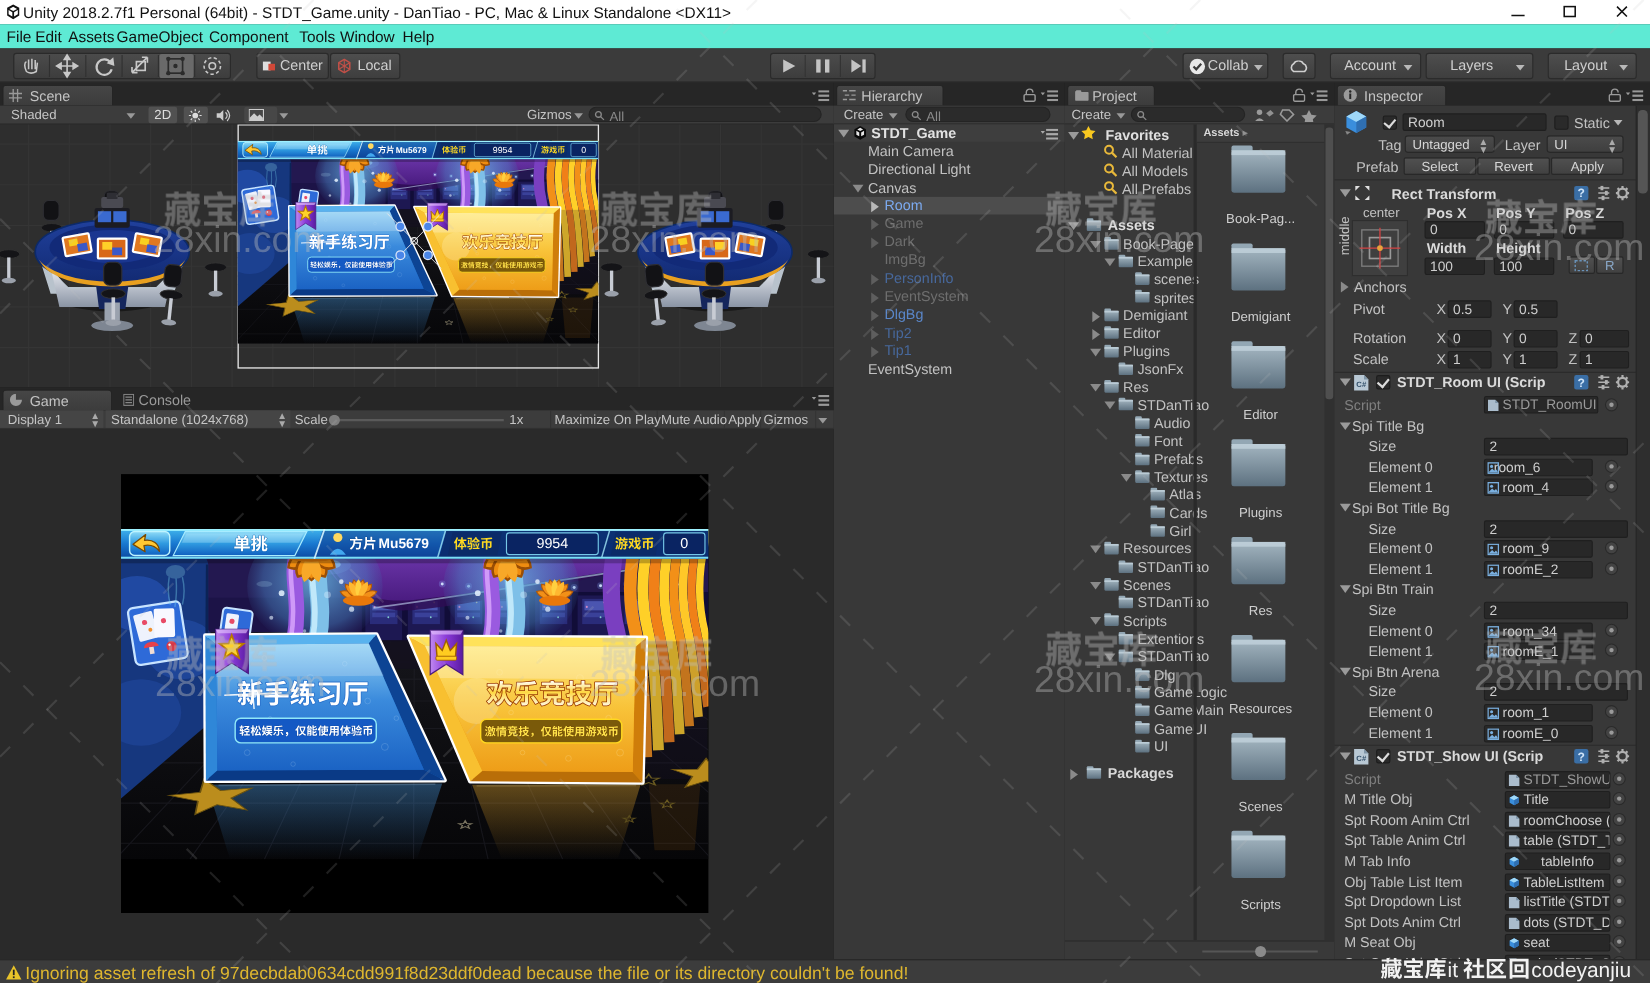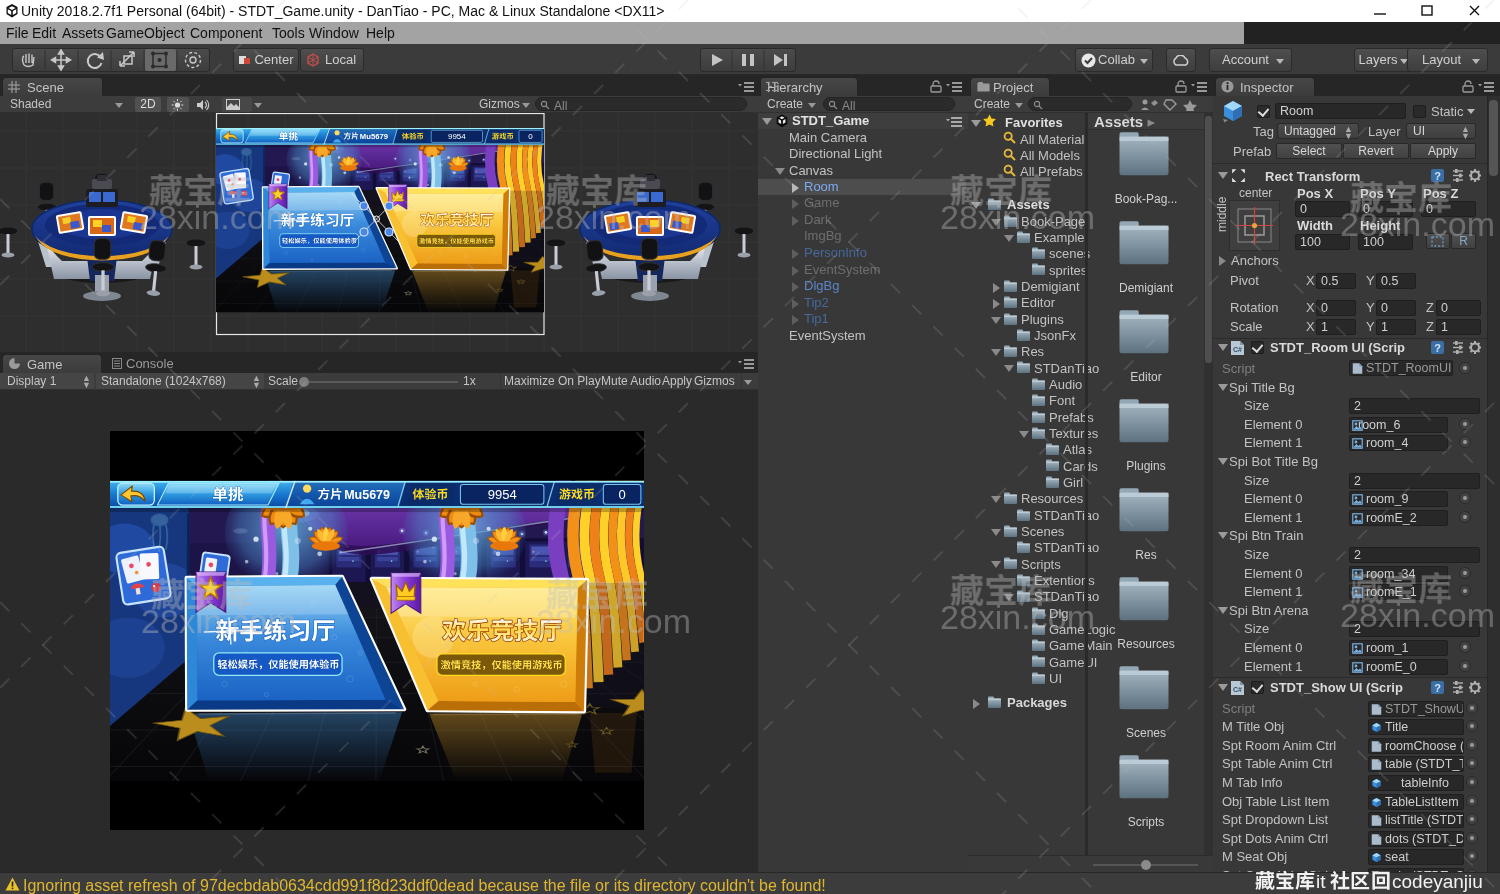--- a/index.html
+++ b/index.html
@@ -1,18 +1,18 @@
 <!DOCTYPE html>
 <html><head><meta charset="utf-8"><style>* { margin:0; padding:0; box-sizing:border-box; }
 html,body { width:1500px; height:894px; overflow:hidden; background:#222; }
 body { font-family:"Liberation Sans", sans-serif; position:relative; }
 .abs { position:absolute; }
 #titlebar { left:0; top:0; width:1500px; height:22px; background:#fff; color:#000; position:absolute; }
 #titlebar .t { position:absolute; left:21px; top:3px; font-size:14px; color:#111; }
-#menubar { left:0; top:22px; width:1244px; height:22px; background:#a3a3a3; color:#111; font-size:14px; position:absolute; }
+#menubar { left:0; top:22px; width:1500px; height:22px; background:#5eead4; color:#111; font-size:14px; position:absolute; }
 #menubar span { position:absolute; top:3px; }
 #toolbar { left:0; top:44px; width:1500px; height:31px; background:#3b3b3b; border-bottom:1px solid #282828; position:absolute; }
 .toolgrp { position:absolute; top:4px; height:24px; border-radius:3px; background:linear-gradient(#4b4b4b,#3d3d3d); border:1px solid #2a2a2a; }
 .tbtn { position:absolute; top:4px; height:24px; border-radius:3px; background:linear-gradient(#4e4e4e,#3e3e3e); border:1px solid #2b2b2b; color:#cfcfcf; font-size:13px; text-align:center; }
 .tbtn .lab { position:relative; top:3px; }
 .darr { position:absolute; width:0; height:0; border-left:4px solid transparent; border-right:4px solid transparent; border-top:5px solid #b8b8b8; }
 .tabstrip { position:absolute; height:21px; background:#262626; }
 .tab { position:absolute; top:2px; height:19px; background:linear-gradient(#464646,#3c3c3c); border-radius:4px 4px 0 0; color:#c3c3c3; font-size:13px; border:1px solid #242424; border-bottom:none; }
 .tab .tx { position:relative; top:2px; }
 .tabtx { position:absolute; color:#9a9a9a; font-size:13px; top:4px; }
@@ -777,21 +777,21 @@
 <div class="tbtn" style="left:1075px;width:78px"><span class="lab" style="margin-left:13px;margin-right:8px">Collab</span><div class="darr" style="right:4px;top:10px"></div></div>
 <svg class="abs" style="left:1081px;top:9px" width="15" height="15">
       <circle cx="7.5" cy="7.5" r="7" fill="#e8e8e8"></circle>
       <path d="M4 7.5 L6.5 10 L11 5" stroke="#3a3a3a" stroke-width="2" fill="none"></path>
     </svg>
 <div class="tbtn" style="left:1166px;width:30px"></div>
 <svg class="abs" style="left:1171px;top:11px" width="20" height="12" viewBox="0 0 20 12">
       <path d="M5,10 A4,4 0 0 1 5,3 A5,5 0 0 1 14,3 A4,4 0 0 1 15,10 Z" fill="none" stroke="#d0d0d0" stroke-width="1.5"></path>
     </svg>
 <div class="tbtn" style="left:1209px;width:83px"><span class="lab" style="margin-right:10px">Account</span><div class="darr" style="right:7px;top:10px"></div></div>
-<div class="tbtn" style="left:1354px;width:62px"><span class="lab" style="margin-right:14px">Layers</span><div class="darr" style="right:7px;top:10px"></div></div>
+<div class="tbtn" style="left:1296px;width:98px"><span class="lab" style="margin-right:14px">Layers</span><div class="darr" style="right:7px;top:10px"></div></div>
 <div class="tbtn" style="left:1407px;width:81px"><span class="lab" style="margin-right:12px">Layout</span><div class="darr" style="right:7px;top:10px"></div></div>
 </div>
 <div class="tabstrip" style="left:0;top:75px;width:758px">
 <div class="tab" style="left:2px;width:101px"><span class="tx" style="padding-left:24px">Scene</span></div>
 <svg class="abs" style="left:8px;top:6px" width="12" height="12" viewBox="0 0 12 12">
       <g stroke="#9a9a9a" stroke-width="1.2">
         <line x1="0" y1="4" x2="12" y2="4"></line>
         <line x1="0" y1="8" x2="12" y2="8"></line>
         <line x1="4" y1="0" x2="4" y2="12"></line>
         <line x1="8" y1="0" x2="8" y2="12"></line>
@@ -936,21 +936,21 @@
 <div class="abs" style="left:0;top:390px;width:758px;height:482px;overflow:hidden">
     <svg width="758" height="482">
       <rect width="758" height="482" fill="#2a2a2a"></rect>
       <rect x="110" y="41" width="534" height="399" fill="#000"></rect>
       <svg x="110" y="90.8" width="534" height="300.4" viewBox="0 0 1024 576" preserveAspectRatio="none">
         <use href="#lobby"></use>
       </svg>
     </svg>
   </div>
 <div class="tabstrip" style="left:758px;top:75px;width:210px">
-<div class="tab" style="left:2px;width:98px"><span class="tx" style="padding-left:6px">Hierarchy</span></div>
+<div class="tab" style="left:2px;width:98px"><span class="tx" style="padding-left:22px">Hierarchy</span></div>
 <svg class="abs" style="left:8px;top:6px" width="12" height="11" viewBox="0 0 12 11">
       <g stroke="#9a9a9a" stroke-width="1.3">
         <line x1="0" y1="1.5" x2="4" y2="1.5"></line>
         <line x1="6" y1="1.5" x2="12" y2="1.5"></line>
         <line x1="2" y1="5.5" x2="6" y2="5.5"></line>
         <line x1="8" y1="5.5" x2="12" y2="5.5"></line>
         <line x1="0" y1="9.5" x2="4" y2="9.5"></line>
         <line x1="6" y1="9.5" x2="12" y2="9.5"></line>
       </g>
     </svg>
@@ -1203,21 +1203,21 @@
       <use href="#smfolder"></use>
     </svg>
     <div class="row" style="left:81px;top:558.0px">UI</div>
     <div class="foldr" style="left:5px;top:586px;border-left-color:#8a8a8a"></div>
     <svg class="abs" style="left:19px;top:583px" width="15" height="13">
       <use href="#smfolder"></use>
     </svg>
     <div class="row" style="left:39px;top:582px;font-weight:bold;color:#d8d8d8">Packages</div>
     <div class="abs" style="left:117px;top:0;width:3px;height:742px;background:#2a2a2a"></div>
     <div class="abs" style="left:120px;top:0;width:116px;height:17px;background:#3c3c3c;border-bottom:1px solid #2f2f2f"></div>
-    <div class="row" style="left:126px;top:1px;font-size:15px;font-weight:bold;color:#d8d8d8">Assets <span style="color:#8a8a8a;font-weight:normal">▸</span></div>
+    <div class="row" style="left:126px;top:1px;font-size:10px;font-weight:bold;color:#d8d8d8">Assets <span style="color:#8a8a8a;font-weight:normal">▸</span></div>
     <svg class="abs" style="left:148px;top:17px" width="56" height="50" viewBox="0 0 64 56">
       <use href="#bigfolder"></use>
     </svg>
     <div class="row" style="left:120px;top:78px;width:116px;text-align:center;font-size:12px;color:#cfcfcf">Book-Pag...</div>
     <svg class="abs" style="left:148px;top:106px" width="56" height="50" viewBox="0 0 64 56">
       <use href="#bigfolder"></use>
     </svg>
     <div class="row" style="left:120px;top:167px;width:116px;text-align:center;font-size:12px;color:#cfcfcf">Demigiant</div>
     <svg class="abs" style="left:148px;top:195px" width="56" height="50" viewBox="0 0 64 56">
       <use href="#bigfolder"></use>

